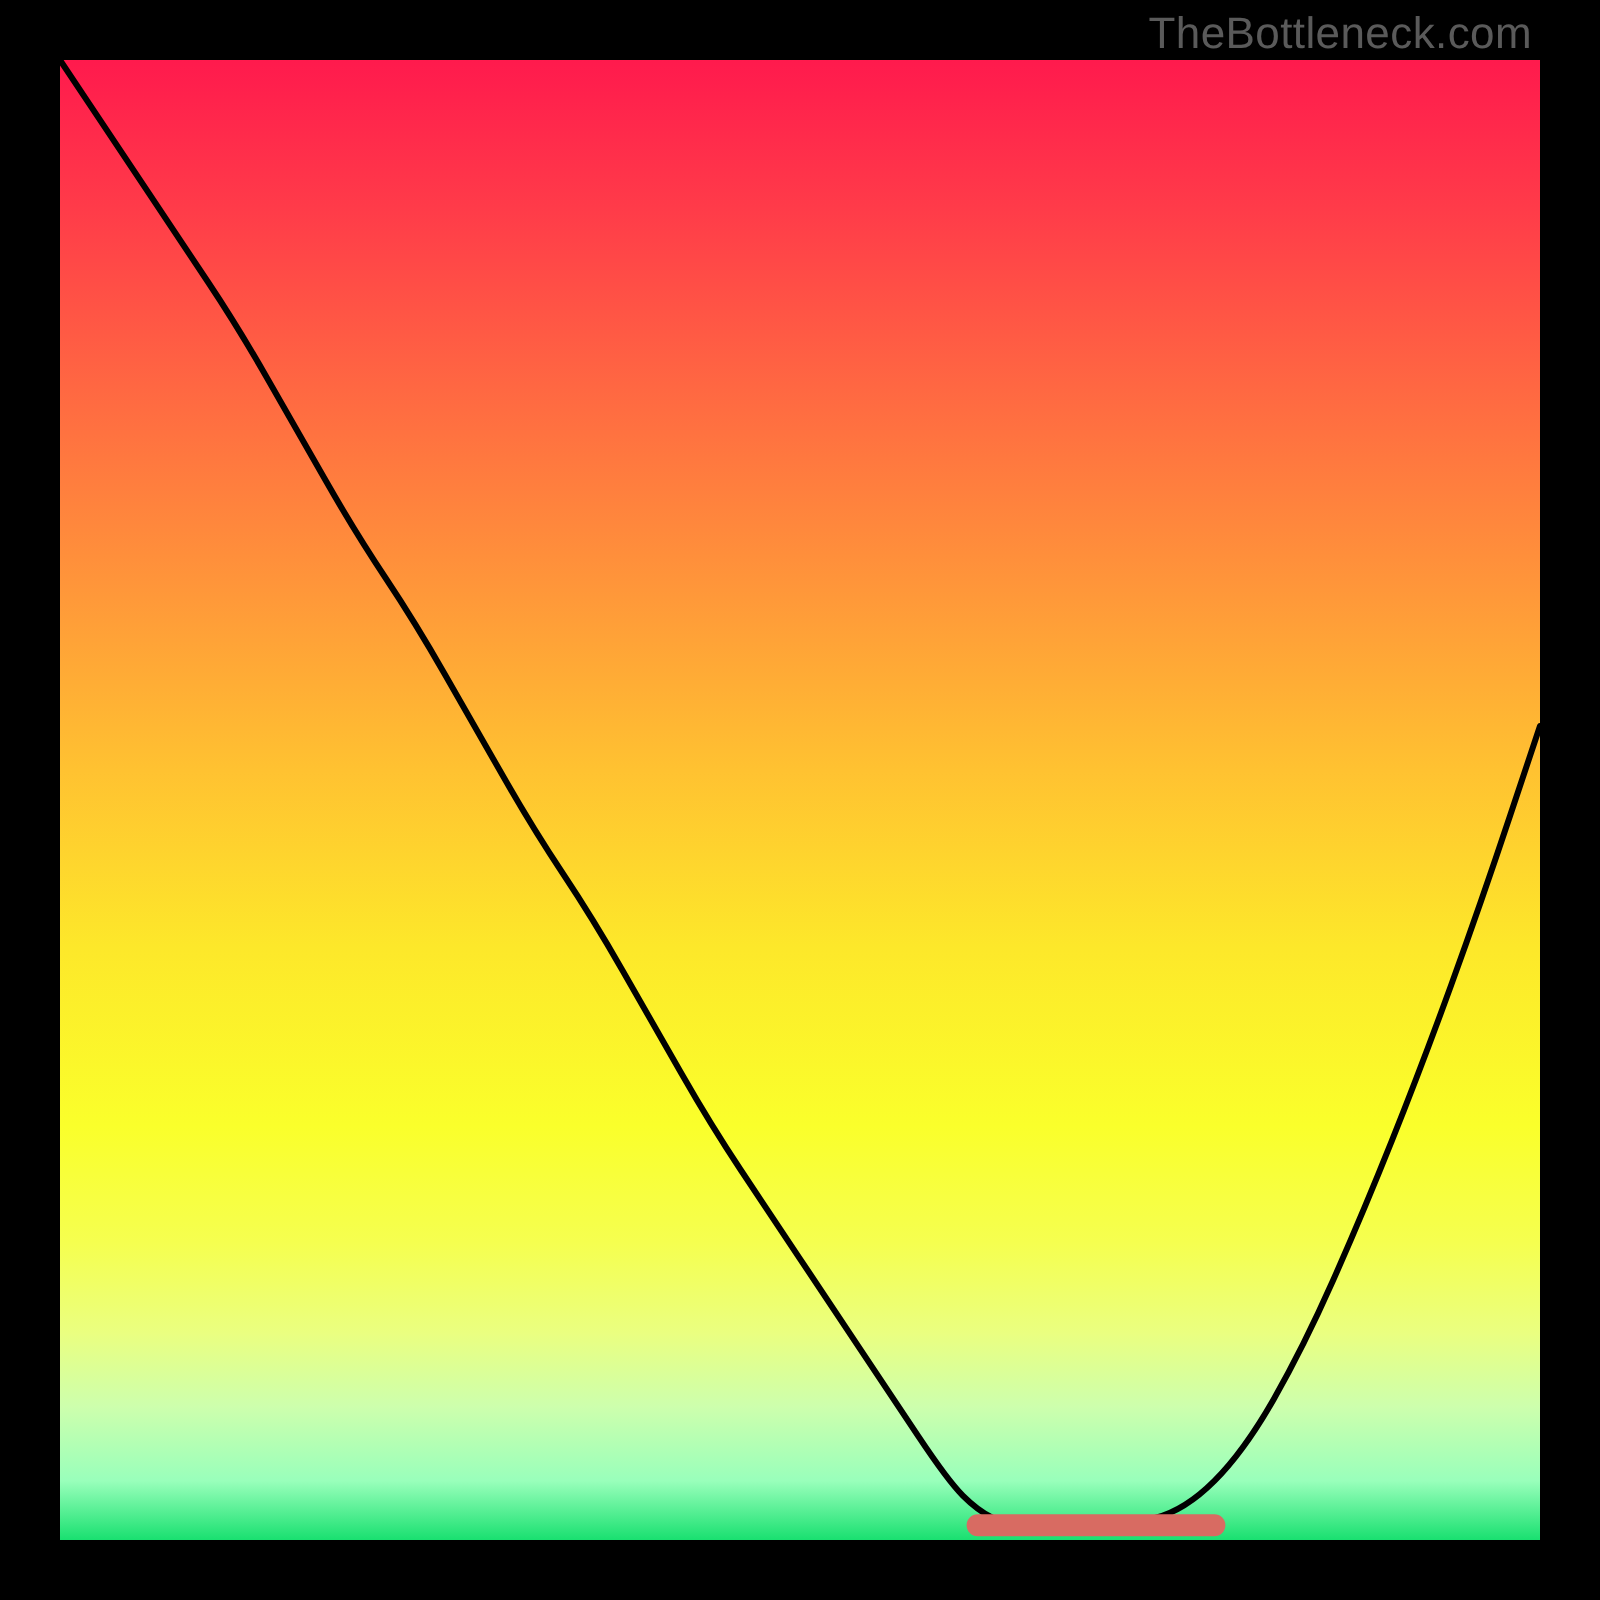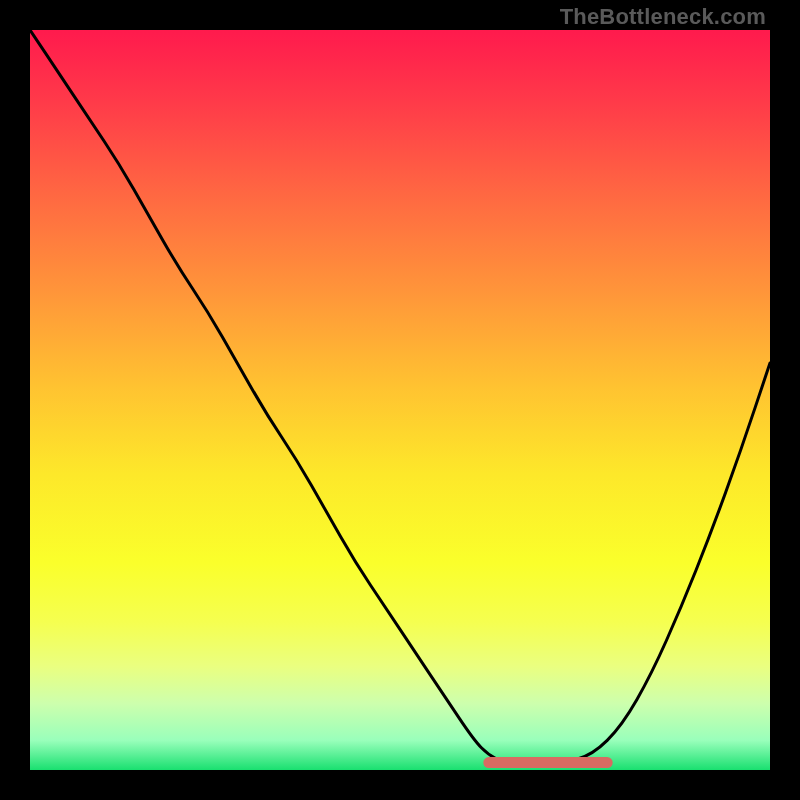--- a/index.html
+++ b/index.html
@@ -35,21 +35,21 @@
   .frame-top    { top: 0;    left: 0;  width: 800px; height: 30px; }
   .frame-bottom { bottom: 0; left: 0;  width: 800px; height: 30px; }
   .frame-left   { top: 0;    left: 0;  width: 30px;  height: 800px; }
   .frame-right  { top: 0;    right: 0; width: 30px;  height: 800px; }
 
   .watermark {
     position: absolute;
     top: 4px;
     right: 34px;
     font-size: 22px;
-    font-weight: 700;
+    font-weight: 400;
     color: #5a5a5a;
     letter-spacing: 0.2px;
     z-index: 20;
   }
 
   svg.overlay {
     position: absolute;
     top: 30px;
     left: 30px;
     width: 740px;

